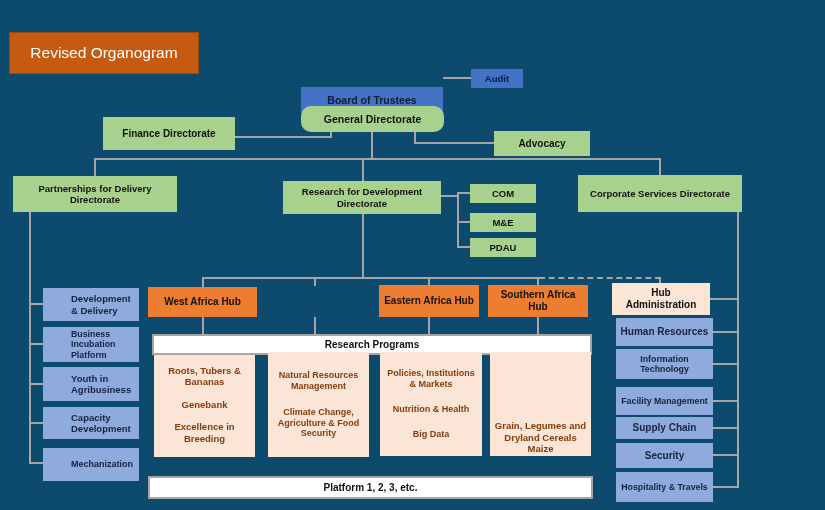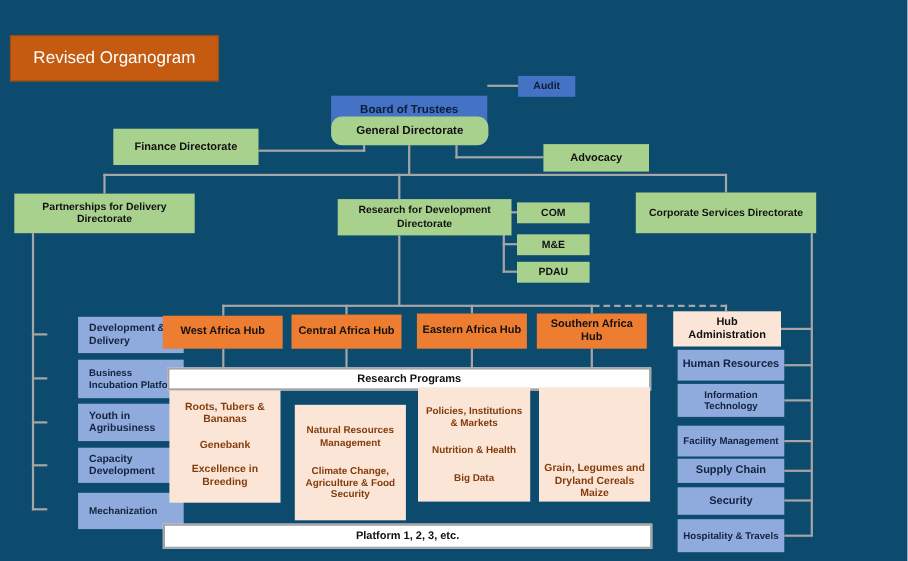--- a/index.html
+++ b/index.html
@@ -9,21 +9,21 @@
        text-align:center;font-weight:bold;font-size:9.5px;line-height:1.18;
        color:#111;box-sizing:border-box;padding:2px 3px;}
   .green{background:#A9D18E;}
   .blue{background:#4472C4;color:#0d1c38;}
   .lblue{background:#8FAADC;color:#14233f;}
   .orange{background:#ED7D31;}
   .peach{background:#FBE5D6;}
   .banner{background:#C55A11;color:#fff;font-weight:400;font-size:15.5px;
           border:1px solid #9c4a10;}
   .frame{background:#fff;border:2px solid #A6A6A6;}
-  .leftalign{justify-content:flex-start;text-align:left;padding-left:10px;margin-left:28px;}
+  .leftalign{justify-content:flex-start;text-align:left;padding-left:28px;}
   .prog{background:#FBE5D6;color:#843C0C;flex-direction:column;
         justify-content:space-evenly;font-size:9.5px;}
   .prog div{width:100%;}
   .hl{position:absolute;height:0;border-top:2px solid #A6A6A6;}
   .vl{position:absolute;width:0;border-left:2px solid #A6A6A6;}
   .dashh{border-top-style:dashed;}
   .dashv{border-left-style:dashed;}
 </style>
 </head>
 <body>
@@ -75,54 +75,53 @@
 
   <div class="box banner" style="left:9px;top:32px;width:190px;height:42px;">Revised Organogram</div>
 
   <div class="box blue" style="left:301px;top:63px;width:142px;height:26px;font-size:10.5px;margin-top:24px;">Board of Trustees</div>
   <div class="box blue" style="left:471px;top:69px;width:52px;height:19px;">Audit</div>
   <div class="box green" style="left:301px;top:106px;width:143px;height:26px;font-size:10.5px;border-radius:10px;">General Directorate</div>
   <div class="box green" style="left:103px;top:117px;width:132px;height:33px;font-size:10px;">Finance Directorate</div>
   <div class="box green" style="left:494px;top:131px;width:96px;height:25px;font-size:10px;">Advocacy</div>
 
   <div class="box green" style="left:13px;top:176px;width:164px;height:36px;">Partnerships for Delivery Directorate</div>
-  <div class="box green" style="left:283px;top:181px;width:158px;height:33px;margin-left:24px;">Research for Development Directorate</div>
+  <div class="box green" style="left:283px;top:181px;width:158px;height:33px;">Research for Development Directorate</div>
   <div class="box green" style="left:578px;top:175px;width:164px;height:37px;">Corporate Services Directorate</div>
 
   <div class="box green" style="left:470px;top:184px;width:66px;height:19px;">COM</div>
   <div class="box green" style="left:470px;top:213px;width:66px;height:19px;">M&amp;E</div>
   <div class="box green" style="left:470px;top:238px;width:66px;height:19px;">PDAU</div>
 
   <div class="box lblue leftalign" style="left:43px;top:288px;width:96px;height:33px;">Development &amp; Delivery</div>
   <div class="box lblue leftalign" style="left:43px;top:327px;width:96px;height:35px;font-size:8.8px;">Business Incubation Platform</div>
   <div class="box lblue leftalign" style="left:43px;top:367px;width:96px;height:34px;">Youth in Agribusiness</div>
   <div class="box lblue leftalign" style="left:43px;top:407px;width:96px;height:32px;">Capacity Development</div>
   <div class="box lblue leftalign" style="left:43px;top:448px;width:96px;height:33px;font-size:9px;">Mechanization</div>
 
   <div class="box orange" style="left:148px;top:287px;width:109px;height:30px;font-size:10px;">West Africa Hub</div>
-  <div class="box orange" style="left:265px;top:286px;width:100px;height:31px;font-size:10px;">Central Africa Hub</div>
   <div class="box orange" style="left:379px;top:285px;width:100px;height:32px;font-size:10px;">Eastern Africa Hub</div>
   <div class="box orange" style="left:488px;top:285px;width:100px;height:32px;font-size:10px;">Southern Africa Hub</div>
 
   <div class="box peach" style="left:612px;top:283px;width:98px;height:32px;font-size:10px;">Hub Administration</div>
   <div class="box lblue" style="left:616px;top:318px;width:97px;height:28px;font-size:10px;">Human Resources</div>
   <div class="box lblue" style="left:616px;top:349px;width:97px;height:30px;font-size:8.8px;">Information Technology</div>
   <div class="box lblue" style="left:616px;top:387px;width:97px;height:28px;font-size:8.8px;">Facility Management</div>
   <div class="box lblue" style="left:616px;top:417px;width:97px;height:22px;font-size:10px;">Supply Chain</div>
   <div class="box lblue" style="left:616px;top:443px;width:97px;height:25px;font-size:10px;">Security</div>
   <div class="box lblue" style="left:616px;top:472px;width:97px;height:30px;font-size:8.8px;">Hospitality &amp; Travels</div>
 
   <div class="box prog" style="left:154px;top:352px;width:101px;height:105px;">
     <div>Roots, Tubers &amp; Bananas</div>
     <div>Genebank</div>
     <div>Excellence in Breeding</div>
   </div>
 
   <div class="box frame" style="left:152px;top:334px;width:440px;height:21px;font-size:10px;">Research Programs</div>
-  <div class="box prog" style="left:268px;top:368px;width:101px;height:105px;font-size:9px;">
+  <div class="box prog" style="left:268px;top:352px;width:101px;height:105px;font-size:9px;">
     <div>Natural Resources Management</div>
     <div>Climate Change, Agriculture &amp; Food Security</div>
   </div>
   <div class="box prog" style="left:380px;top:352px;width:102px;height:104px;font-size:9px;">
     <div>Policies, Institutions &amp; Markets</div>
     <div>Nutrition &amp; Health</div>
     <div>Big Data</div>
   </div>
   <div class="box prog" style="left:490px;top:352px;width:101px;height:104px;justify-content:flex-end;">
     <div>Grain, Legumes and Dryland Cereals</div>

